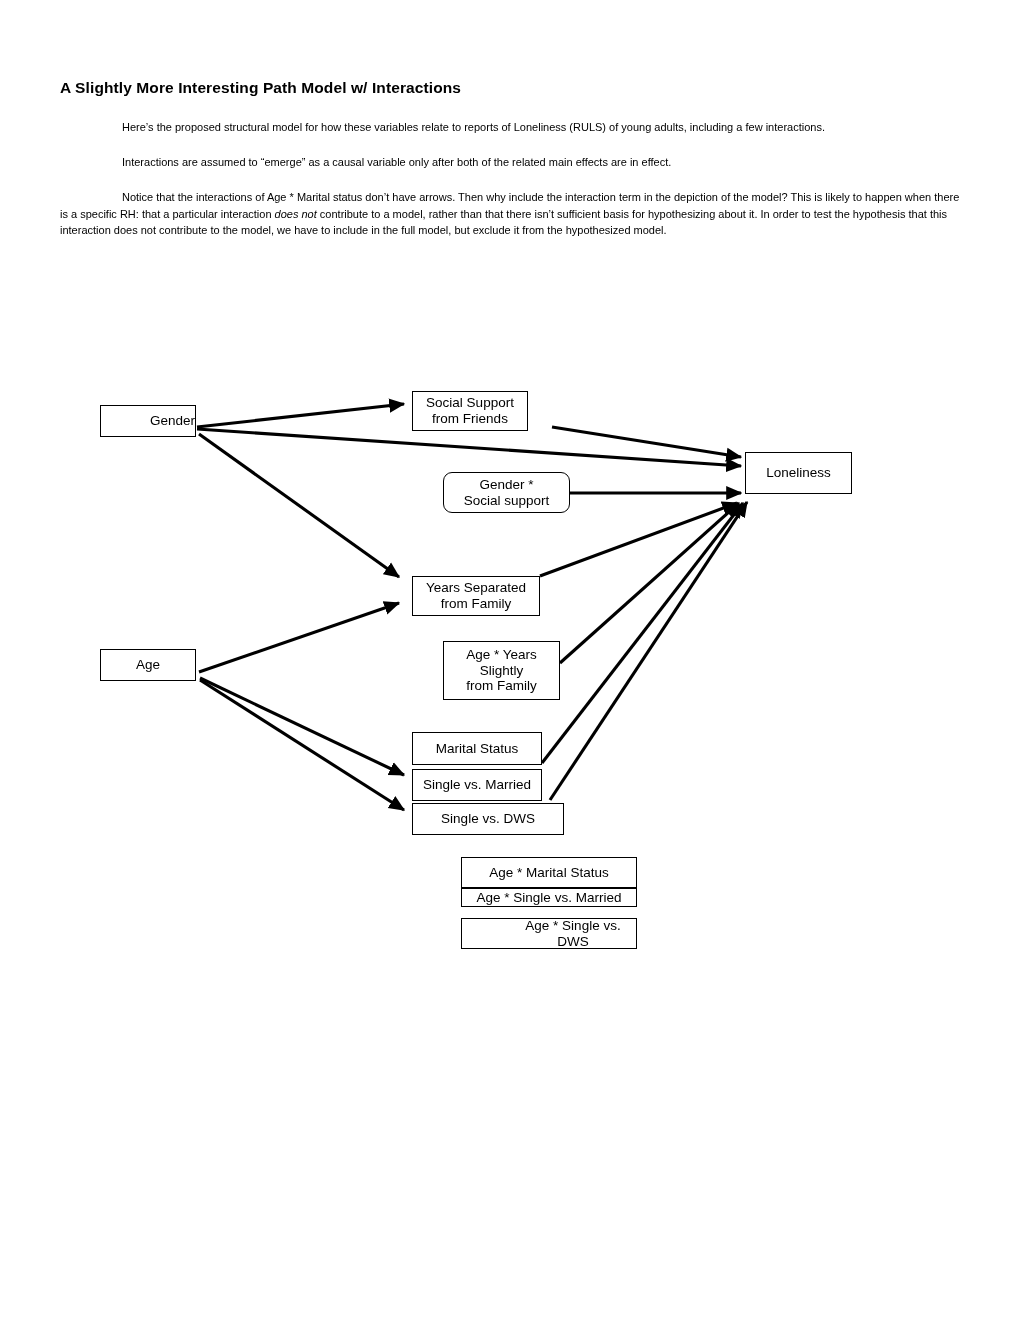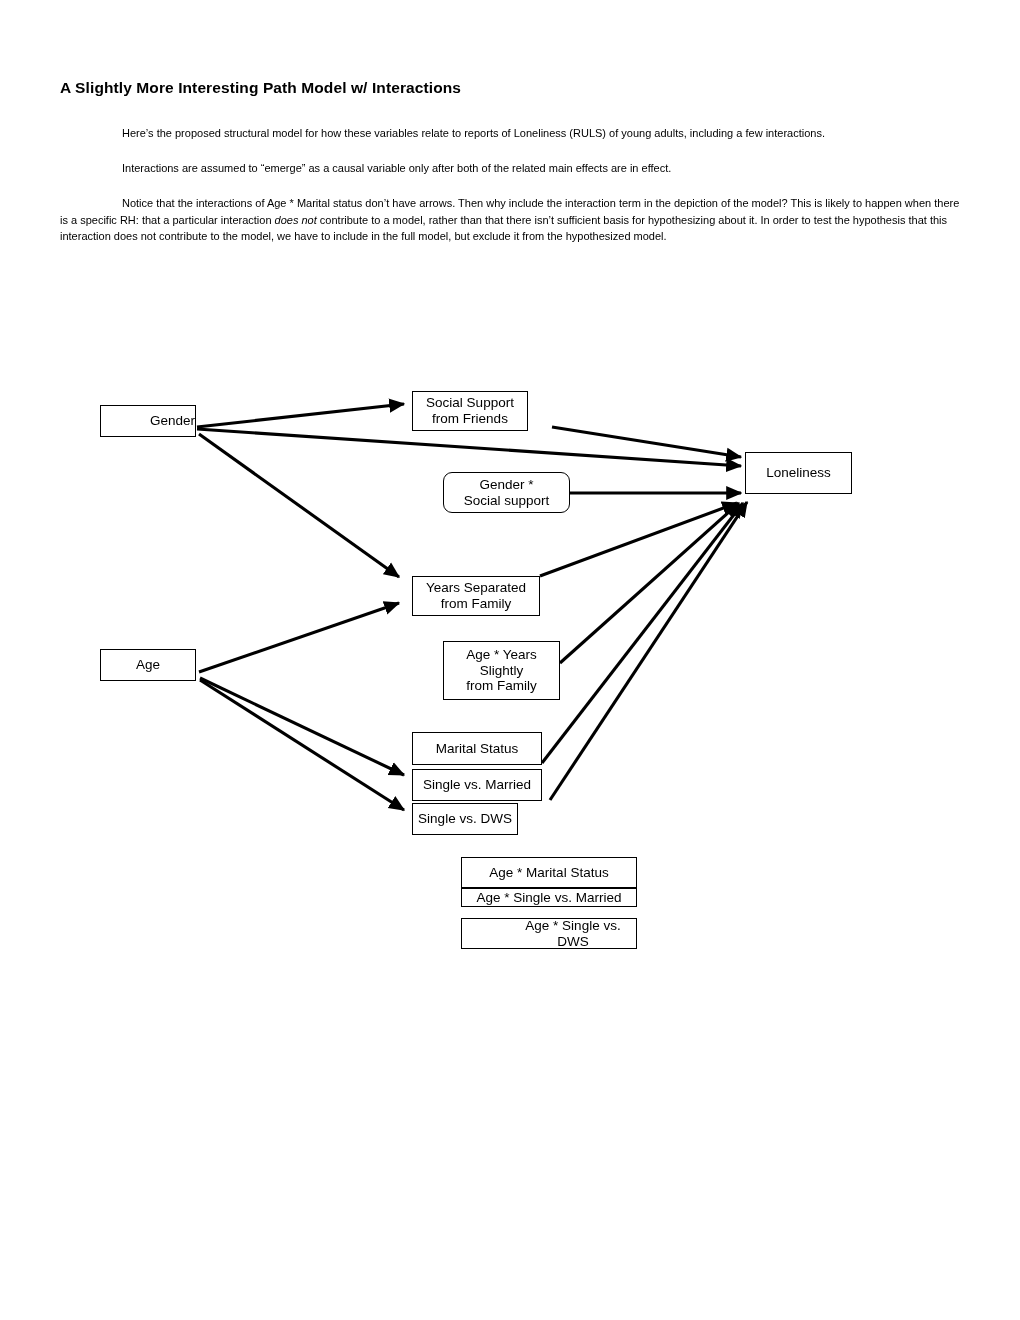--- a/index.html
+++ b/index.html
@@ -23,21 +23,21 @@
   }
   .doc-body {
     position: absolute;
     left: 60px;
     top: 78px;
     width: 900px;
   }
   h1.doc-title {
     font-size: 15.5px;
     font-weight: bold;
-    margin: 0 0 6px 0;
+    margin: 0 0 0 0;
     line-height: 1.25;
     letter-spacing: 0.1px;
   }
   p.para {
     font-size: 11px;
     line-height: 1.52;
     margin: 0;
     text-align: left;
     text-indent: 62px;
   }
@@ -160,21 +160,21 @@
     </div>
 
     <div class="node" style="left:412px; top:732px; width:130px; height:33px;">
       <span>Marital Status</span>
     </div>
 
     <div class="node" style="left:412px; top:769px; width:130px; height:32px;">
       <span>Single vs. Married</span>
     </div>
 
-    <div class="node" style="left:412px; top:803px; width:106px; height:32px;">
+    <div class="node" style="left:412px; top:803px; width:152px; height:32px;">
       <span>Single vs. DWS</span>
     </div>
 
     <div class="node" style="left:461px; top:857px; width:176px; height:31px;">
       <span>Age * Marital Status</span>
     </div>
 
     <div class="node" style="left:461px; top:888px; width:176px; height:19px;">
       <span>Age * Single vs. Married</span>
     </div>

